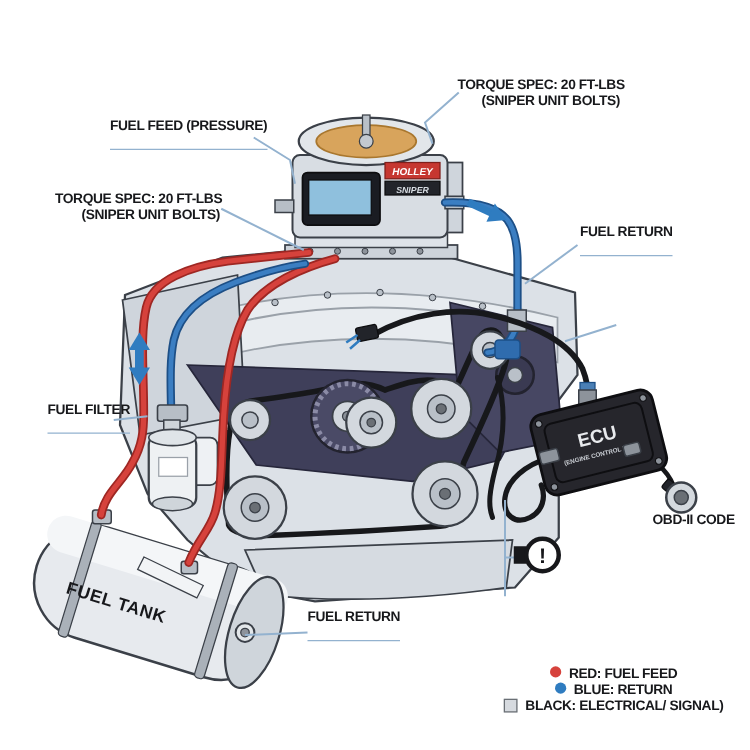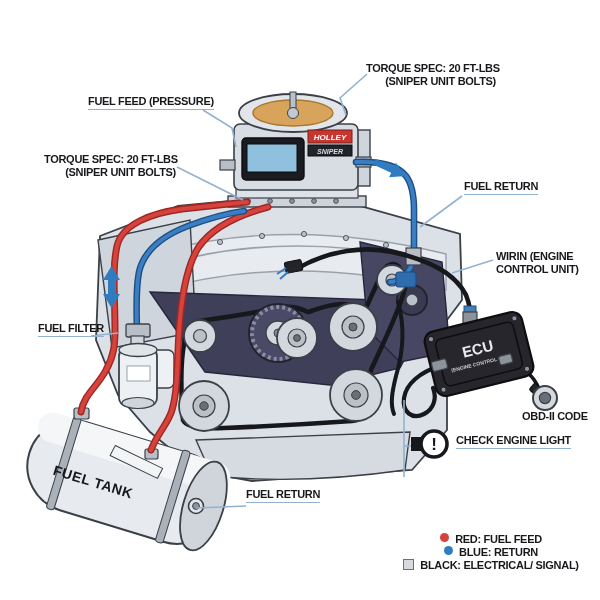--- a/index.html
+++ b/index.html
@@ -2,21 +2,21 @@
 <html><head>
 <meta charset="utf-8">
 <style>
   html,body{margin:0;padding:0;background:#fff;}
   #stage{position:relative;width:600px;height:600px;background:#ffffff;overflow:hidden;
          font-family:"Liberation Sans",sans-serif;}
   #art{position:absolute;left:0;top:0;}
   .lbl{position:absolute;color:#17181b;font-weight:700;font-size:11px;
        letter-spacing:-0.3px;line-height:1.18;white-space:nowrap;}
   .lbl.center{text-align:right;}
-  .uline{border-bottom:1.6px solid #93b2cf;padding-bottom:1px;display:inline-block;}
+  .uline{border-bottom:1.6px solid #93b2cf;padding-bottom:11px;display:inline-block;}
   .legend{position:absolute;left:398px;top:533px;width:186px;display:flex;
           flex-direction:column;align-items:center;gap:1px;}
   .legend-row{display:flex;align-items:flex-start;gap:6px;font-weight:700;font-size:11px;
               letter-spacing:-0.3px;color:#17181b;white-space:nowrap;}
   .dot{width:9px;height:9px;border-radius:50%;display:inline-block;}
   .sq{width:9px;height:9px;display:inline-block;background:#d6dadf;border:1.6px solid #6a6f75;}
   .rot-tank{transform:rotate(17deg);transform-origin:left top;font-size:14px;letter-spacing:0.5px;}
 </style>
 </head>
 <body>
@@ -239,36 +239,29 @@
 
   <div class="lbl center" style="left:44px;top:153px;width:132px;">
     <span>TORQUE SPEC: 20 FT-LBS</span><br>
     <span>(SNIPER UNIT BOLTS)</span>
   </div>
 
   <div class="lbl" style="left:464px;top:180px;">
     <span class="uline">FUEL RETURN</span>
   </div>
 
-  <div class="lbl" style="left:496px;top:250px;">
-    <span>WIRIN (ENGINE</span><br>
-    <span>CONTROL UNIT)</span>
-  </div>
 
   <div class="lbl" style="left:38px;top:322px;">
     <span class="uline">FUEL FILTER</span>
   </div>
 
   <div class="lbl" style="left:522px;top:410px;">
     <span>OBD-II CODE</span>
   </div>
 
-  <div class="lbl" style="left:456px;top:434px;">
-    <span class="uline">CHECK ENGINE LIGHT</span>
-  </div>
 
 
   <div class="lbl" style="left:246px;top:488px;">
     <span class="uline">FUEL RETURN</span>
   </div>
 
   <div class="lbl rot-tank" style="left:56px;top:462px;">
     <span>FUEL TANK</span>
   </div>
 

